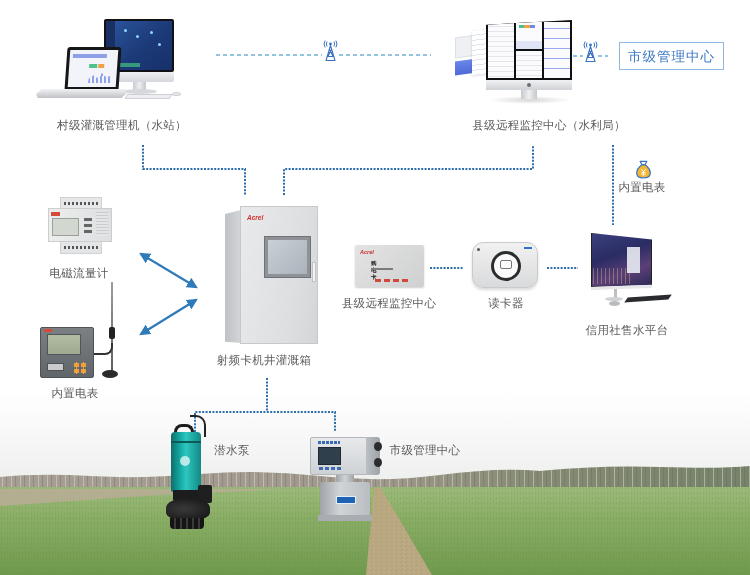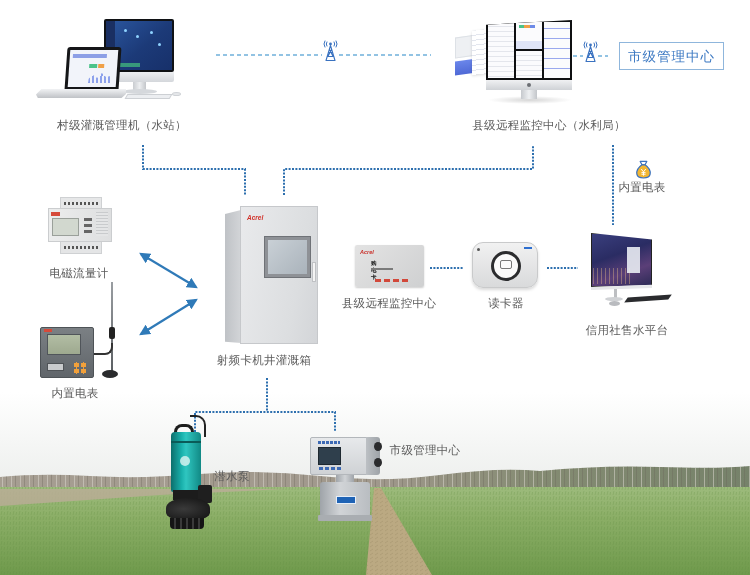--- a/index.html
+++ b/index.html
@@ -345,21 +345,21 @@
   <div class="dev pm-cable"></div>
   <div class="dev pm-handle"></div>
   <div class="dev pm-body"></div>
   <div class="dev pm-band"></div>
   <div class="dev pm-logo"></div>
   <div class="dev pm-neck"></div>
   <div class="dev pm-outlet"></div>
   <div class="dev pm-volute"></div>
   <div class="dev pm-feet"></div>
 </div>
-<span class="lbl" style="left:232px;top:469px">潜水泵</span>
+<span class="lbl" style="left:232px;top:443px">潜水泵</span>
 
 <div class="abs" style="left:0;top:0;width:0;height:0;z-index:3">
   <div class="dev fm-head"></div>
   <div class="dev fm-head-r"></div>
   <div class="dev fm-cap1"></div>
   <div class="dev fm-cap2"></div>
   <div class="dev fm-tag"></div>
   <div class="dev fm-scr"></div>
   <div class="dev fm-keys"></div>
   <div class="dev fm-neck"></div>

